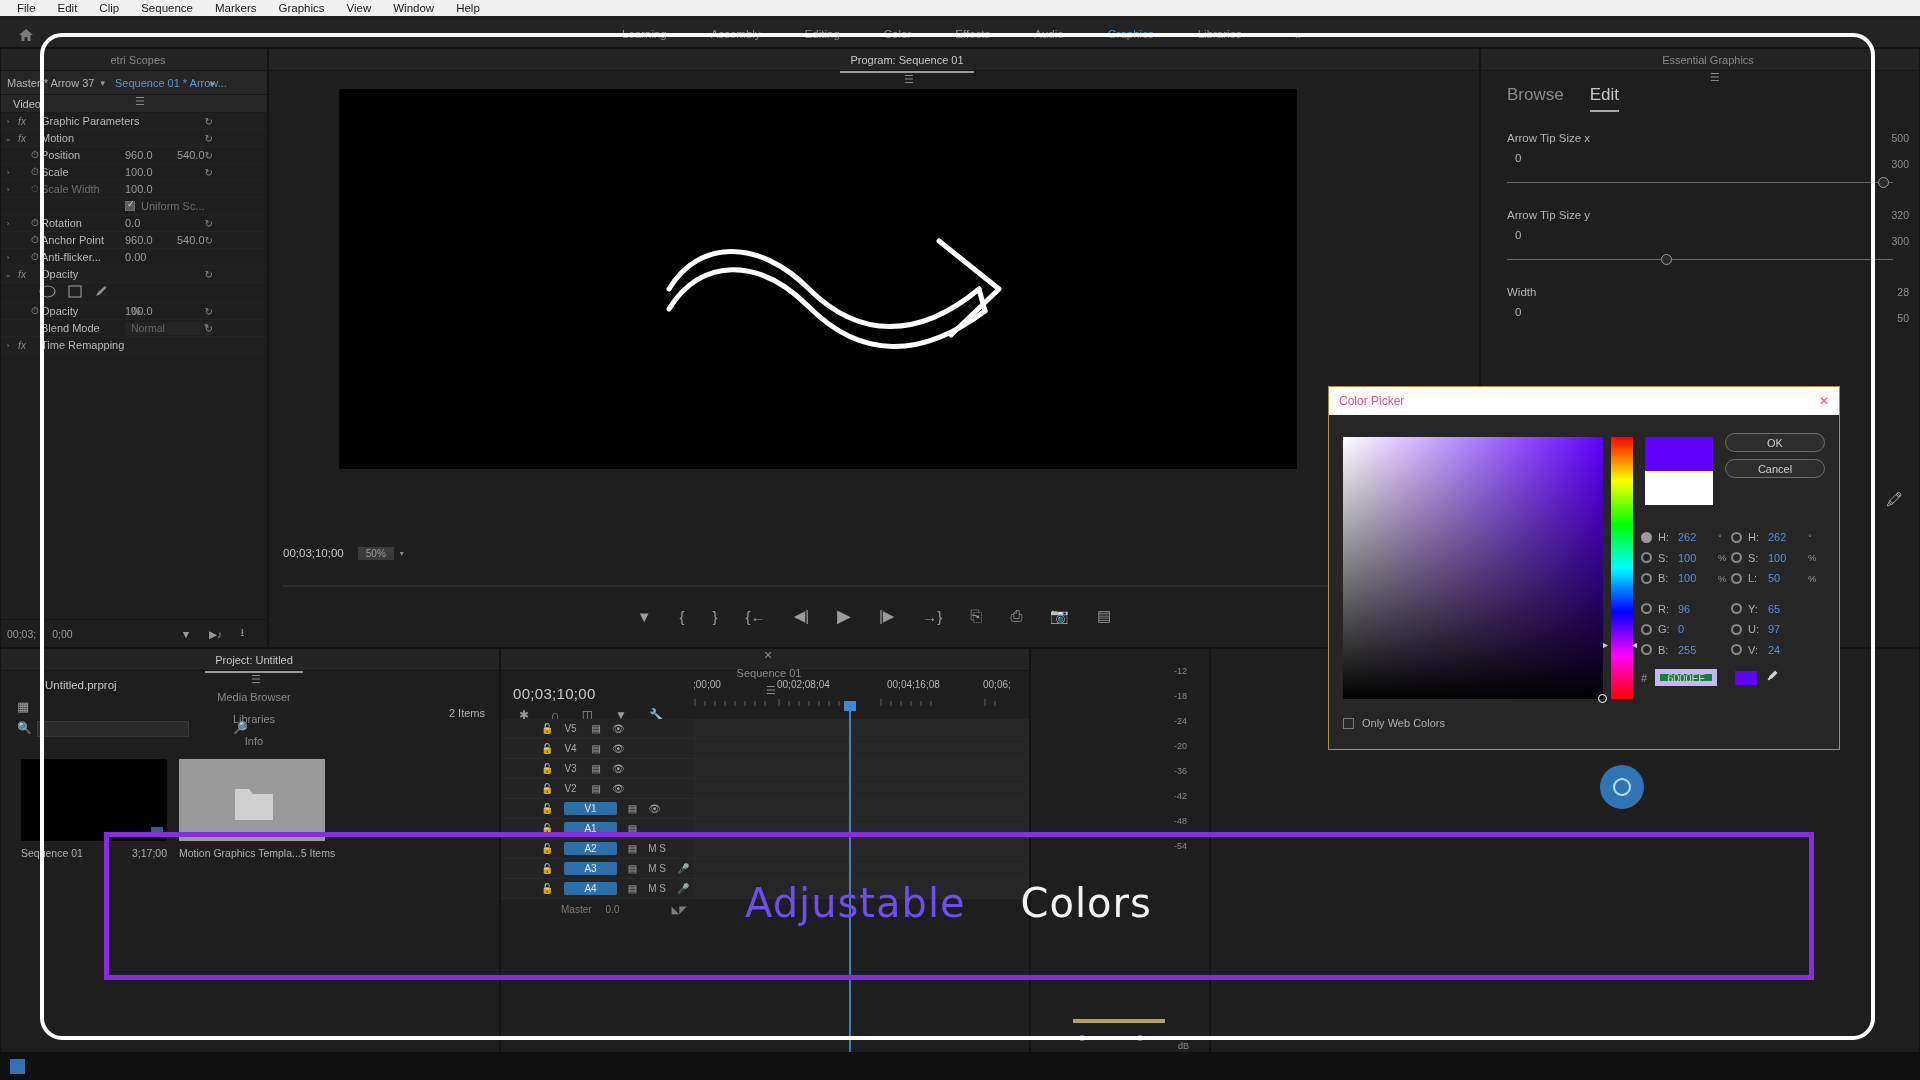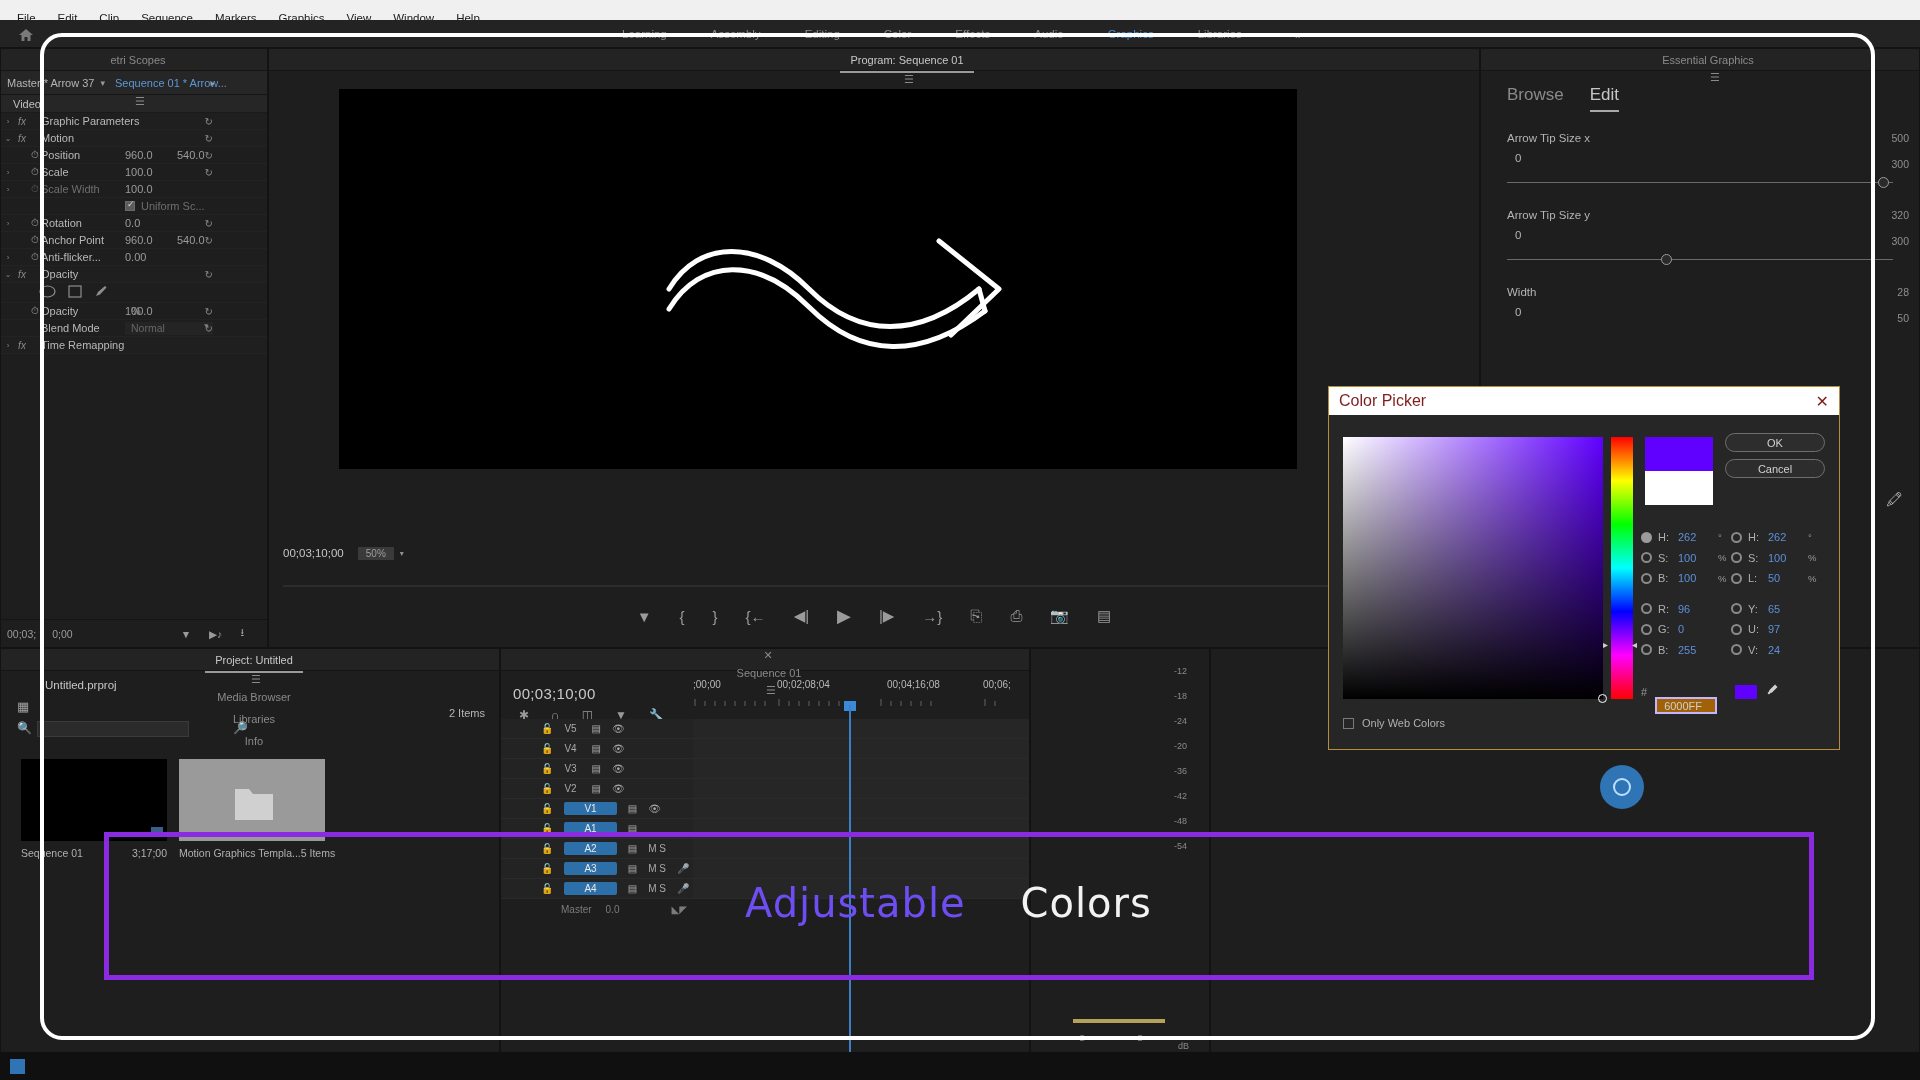--- a/index.html
+++ b/index.html
@@ -1,21 +1,21 @@
 <!DOCTYPE html>
 <html><head>
 <meta charset="utf-8">
 <style>
   * { box-sizing: border-box; margin:0; padding:0; }
   html,body { width:1920px; height:1080px; overflow:hidden; background:#1b1b1b;
               font-family:"Liberation Sans", sans-serif; }
   #app { position:relative; width:1920px; height:1080px; background:#1e1e1e; }
 
   
-  .menubar { position:absolute; left:0; top:0; width:1920px; height:36px;
+  .menubar { position:absolute; left:0; top:0; width:1920px; height:16px;
              background:#f0f0f0; display:flex; align-items:center; padding-left:6px; }
   .menubar .mi { font-size:11.5px; color:#1a1a1a; padding:0 11px; line-height:20px; }
 
   
   .wsbar { position:absolute; left:0; top:20px; width:1920px; height:28px; background:#232323;
            border-bottom:1px solid #121212; }
   .home-ic { position:absolute; left:18px; top:28px; width:16px; height:14px; color:#777; }
   .ws-tabs { position:absolute; left:600px; top:24px; display:flex; gap:0px; }
   .ws-tab { font-size:11.5px; color:#8c8c8c; padding:4px 22px; }
   .ws-tab.active { color:#4a8fd8; }
@@ -149,21 +149,21 @@
   .white-outline { position:absolute; left:40px; top:33px; width:1835px; height:1007px;
                    border:4px solid #ffffff; border-radius:22px; pointer-events:none;}
   .purple-box { position:absolute; left:104px; top:832px; width:1710px; height:148px;
                 border:5px solid #8a2be2; pointer-events:none;}
 
   
   #colorpicker { position:absolute; left:1328px; top:386px; width:512px; height:364px;
                  background:#262626; border:1px solid #b68d3f; }
   .cp-title { height:28px; background:#ffffff; display:flex; align-items:center;
               padding:0 10px; justify-content:space-between;}
-  .cp-title span { font-size:16px; color:#7f1d1d;}
+  .cp-title span { font-size:12px; color:#ec4899;}
   .cp-close { font-size:14px; color:#2a2a2a; cursor:pointer;}
   .cp-sv { position:absolute; left:14px; top:50px; width:260px; height:262px;
            background:
              linear-gradient(to top, #000, rgba(0,0,0,0)),
              linear-gradient(to right, #fff, #6000ff);}
   .cp-svdot { position:absolute; right:-4px; bottom:-4px; width:9px;height:9px;border-radius:50%;
               border:1px solid #fff;}
   .cp-hue { position:absolute; left:282px; top:50px; width:22px; height:262px;
             background:linear-gradient(to bottom,#ff0000,#ffff00,#00ff00,#00ffff,#0000ff,#ff00ff,#ff0000);}
   .cp-harrowL { position:absolute; left:274px; top:252px; color:#cfcfcf; font-size:10px;}
@@ -175,22 +175,22 @@
   .cp-col.c1 { left:0; } .cp-col.c2 { left:90px; }
   .cp-fr { display:flex; align-items:center; height:20.5px; gap:6px; font-size:11px;}
   .cp-radio { width:11px;height:11px;border-radius:50%;border:2px solid #8a8a8a;}
   .cp-radio.sel { background:#9b9b9b; border-color:#9b9b9b;}
   .cp-lab { color:#b0b0b0; width:14px;}
   .cp-val { color:#5d8fd8; width:34px; text-align:left;}
   .cp-unit { color:#9a9a9a; font-size:9.5px;}
   .cp-gap { height:10px; }
   .cp-hexrow { position:absolute; left:312px; top:282px; display:flex; align-items:center; gap:8px;}
   .cp-hash { color:#9a9a9a; font-size:11px;}
-  .cp-hexbox { width:62px; height:17px; background:#a16207; border:2px solid #c4b5fd; color:#cfcfcf;
-               font-size:11px; display:flex; align-items:center; padding-left:7px;margin-top:28px;}
+  .cp-hexbox { width:62px; height:17px; background:#15803d; border:5px solid #c4b5fd; color:#cfcfcf;
+               font-size:11px; display:flex; align-items:center; padding-left:7px;}
   .cp-chip { width:22px;height:14px;background:#6000ff; margin-left:10px;}
   .cp-eyed { color:#cfcfcf; font-size:12px;}
   .cp-web { position:absolute; left:14px; top:330px; display:flex; align-items:center; gap:8px;}
   .cp-wcb { width:11px;height:11px;border:1px solid #7a7a7a; background:#262626;}
   .cp-wl { font-size:11px; color:#b0b0b0;}
   .cp-ok, .cp-cancel { position:absolute; right:14px; width:100px; height:19px; border-radius:10px;
                        border:1px solid #6e6e6e; background:#2d2d2d; color:#d0d0d0;
                        font-size:11px; display:flex; align-items:center; justify-content:center;}
   .cp-ok { top:46px; } .cp-cancel { top:72px; }
 

